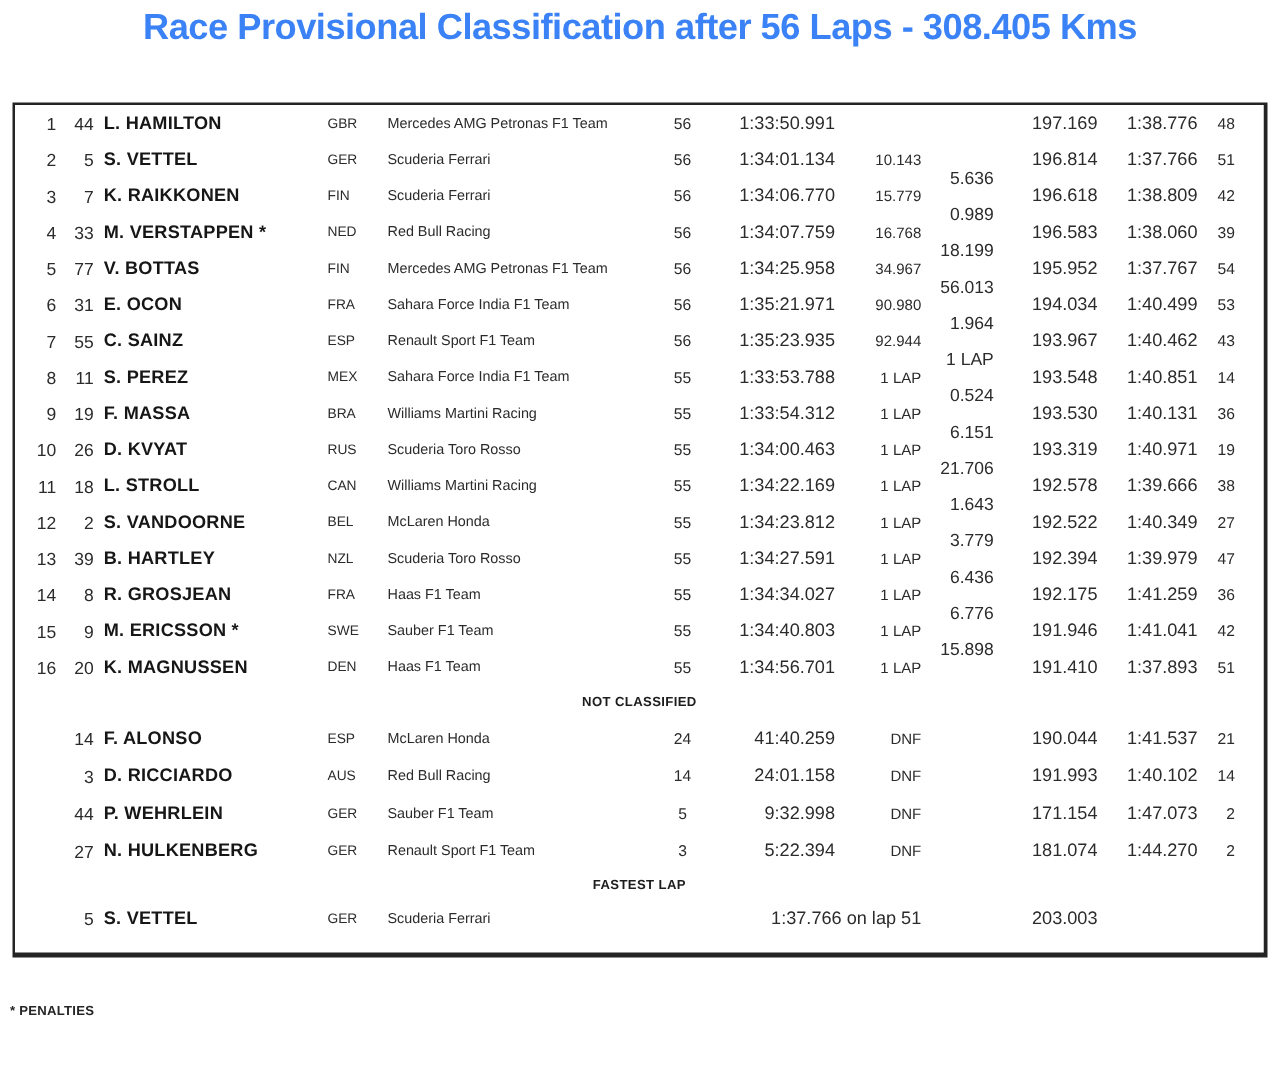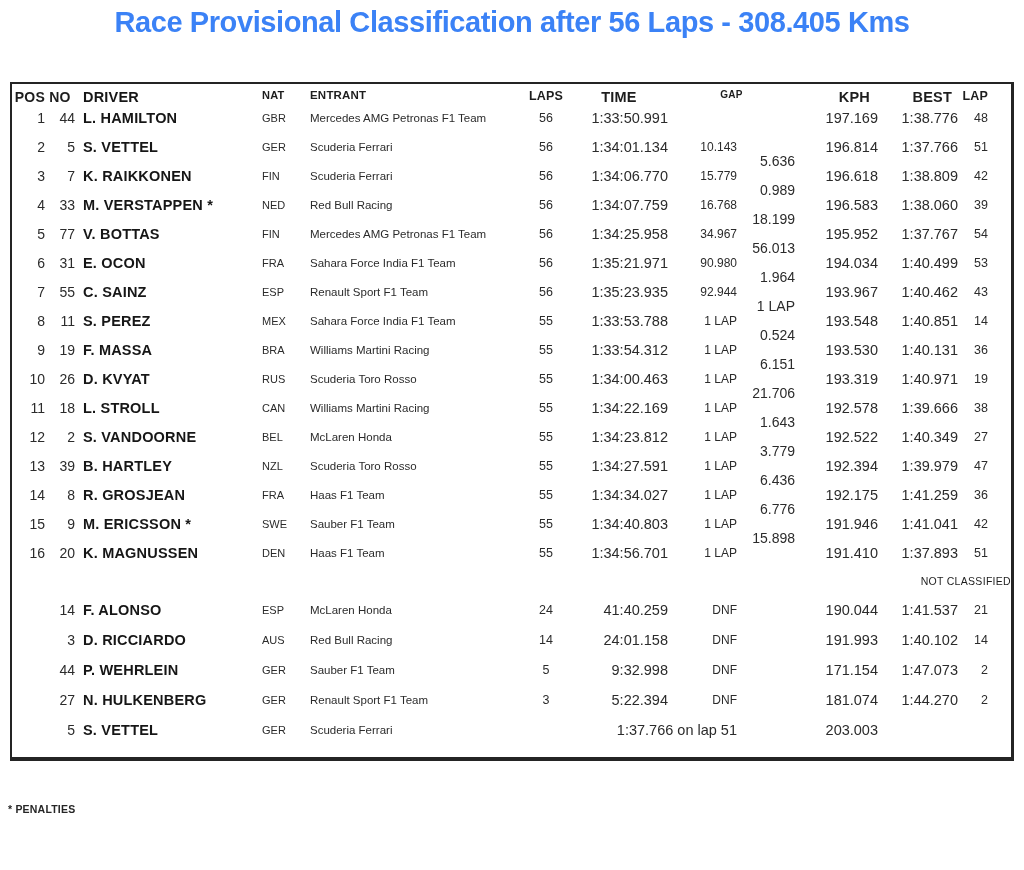--- a/index.html
+++ b/index.html
@@ -43,50 +43,37 @@
   .col-best  { width: 80px;  text-align: right; font-size: 14.5px; }
   .col-lap   { width: 30px;  text-align: right; font-size: 12.5px; }
   
   .hc.col-no   { text-align: center; }
   .hc.col-laps { text-align: center; }
   .hc.col-time { text-align: center; }
   .col-gaphdr  { width: 127px; text-align: center; }
   .hc.col-kph  { padding-right: 8px; }
   .hc.col-best { padding-right: 6px; }
   .section-label {
-    text-align: right; font-size: 10.5px; font-weight: 400; color: #1d1d1d;
+    text-align: center; font-size: 10.5px; font-weight: 700; color: #1d1d1d;
     letter-spacing: 0.3px;
   }
   #nc-label { height: 28px; line-height: 28px; }
   #fl-label { height: 24px; line-height: 24px; }
   .nc-row, .fl-row { height: 30px; }
   .fl-row .col-time { width: 167px; }
   .penalties { position: absolute; left: 8px; top: 803px; color: #262626; }
   .penalties-title { font-size: 10.5px; font-weight: 700; margin-bottom: 9px; letter-spacing: 0.2px; }
   .penalty-line { font-size: 12.5px; line-height: 20px; }
 </style>
 </head>
 <body>
 
 <div class="title">Race Provisional Classification after 56 Laps - 308.405 Kms</div>
 
 <div class="results-table">
-  <div class="thead">
-    <span class="c hc col-pos">POS</span>
-    <span class="c hc col-no">NO</span>
-    <span class="c hc col-driver">DRIVER</span>
-    <span class="c hc col-nat">NAT</span>
-    <span class="c hc col-entrant">ENTRANT</span>
-    <span class="c hc col-laps">LAPS</span>
-    <span class="c hc col-time">TIME</span>
-    <span class="c hc col-gaphdr">GAP</span>
-    <span class="c hc col-kph">KPH</span>
-    <span class="c hc col-best">BEST</span>
-    <span class="c hc col-lap">LAP</span>
-  </div>
 
   <div id="classified-rows">
       <div class="row">
     <span class="c col-pos">1</span>
     <span class="c col-no">44</span>
     <span class="c col-driver">L. HAMILTON</span>
     <span class="c col-nat">GBR</span>
     <span class="c col-entrant">Mercedes AMG Petronas F1 Team</span>
     <span class="c col-laps">56</span>
     <span class="c col-time">1:33:50.991</span>
@@ -401,20 +388,21 @@
     <span class="c col-gap">DNF</span>
     <span class="c col-interval">
           <span class="iv"></span>
         </span>
     <span class="c col-kph">181.074</span>
     <span class="c col-best">1:44.270</span>
     <span class="c col-lap">2</span>
   </div>
     </div>
 
+  <div class="section-label" id="fl-label">FASTEST LAP</div>
   <div id="fastestlap-rows">
       <div class="row fl-row">
     <span class="c col-pos"></span>
     <span class="c col-no">5</span>
     <span class="c col-driver">S. VETTEL</span>
     <span class="c col-nat">GER</span>
     <span class="c col-entrant">Scuderia Ferrari</span>
     <span class="c col-laps"></span>
     <span class="c col-time">1:37.766 on lap 51</span>
 

